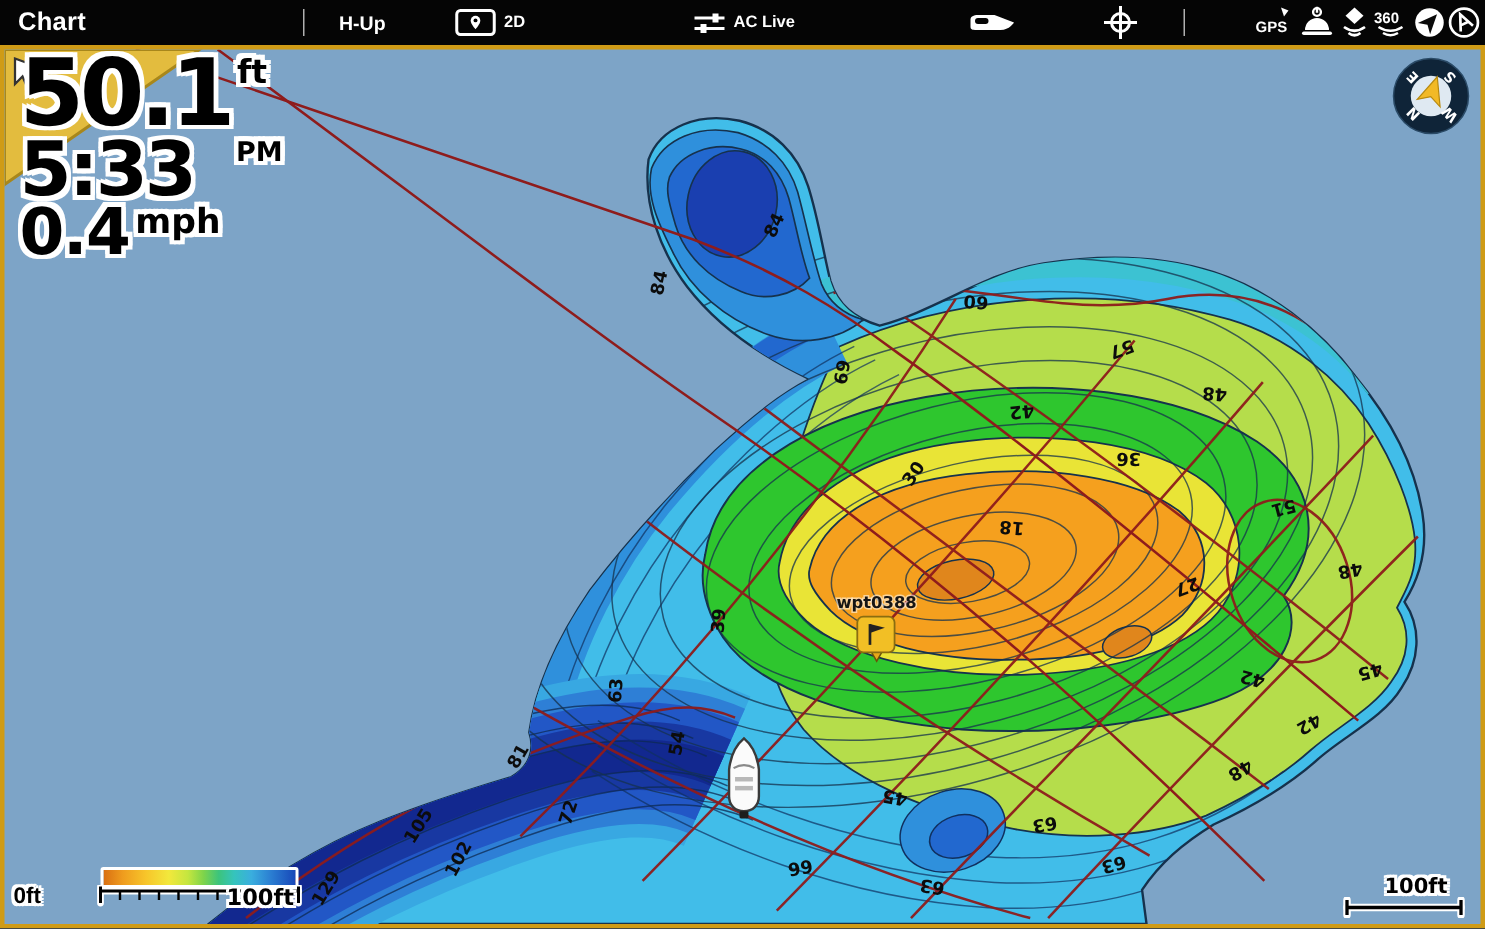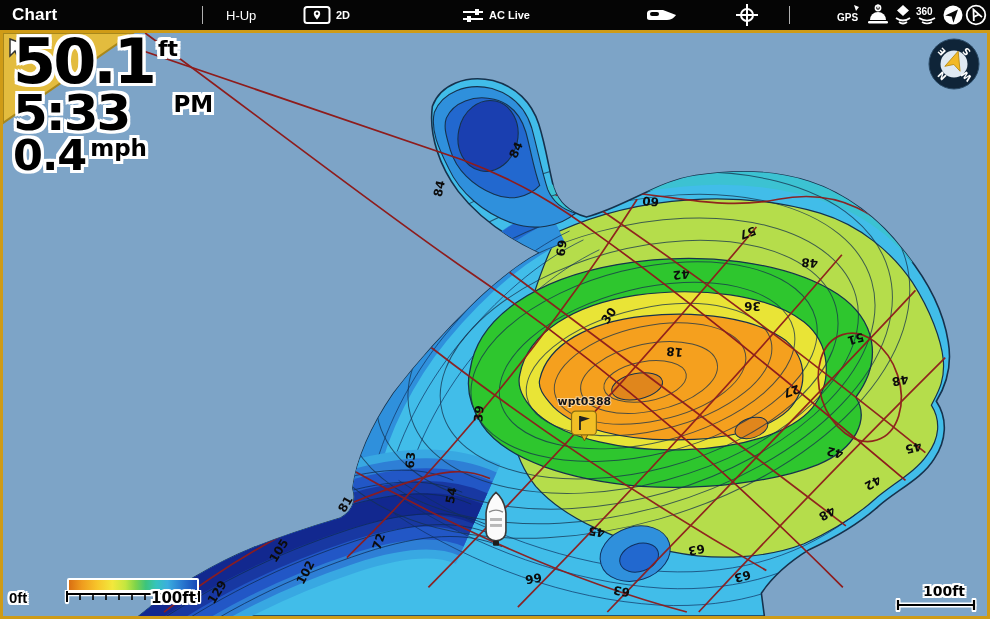--- a/index.html
+++ b/index.html
@@ -4,21 +4,21 @@
 <style>
   html,body{margin:0;padding:0;background:#222;}
   .screen{position:relative;width:990px;height:619px;background:#000;overflow:hidden;
           font-family:"Liberation Sans",sans-serif;}
   
   .topbar{position:absolute;left:0;top:0;width:990px;height:30px;background:#050505;}
   .topbar *{color:#fff;}
   .tb{position:absolute;top:0;height:30px;display:flex;align-items:center;gap:5px;}
   .tb-title{font-size:17px;font-weight:bold;letter-spacing:.2px;}
   .tb-div{position:absolute;top:6px;width:1px;height:18px;background:#cfcfcf;opacity:.85;}
-  .tb-label{font-size:13px;font-weight:normal;}
+  .tb-label{font-size:13px;font-weight:bold;}
   .tb-small{font-size:11px;font-weight:bold;}
   .icon{display:block;}
   
   .stage{position:absolute;left:0;top:30px;width:984px;height:583px;border:3px solid #cf9b16;
          background:#7da4c7;overflow:hidden;}
   #map{position:absolute;left:0;top:0;}
   .dlabel{font:bold 12px "DejaVu Sans",sans-serif;fill:#0c0c0c;text-anchor:middle;}
   .wlabel{font:bold 11px "DejaVu Sans",sans-serif;fill:#151515;paint-order:stroke;
           stroke:#ffffff;stroke-width:2px;stroke-opacity:.55;}
   
@@ -27,21 +27,21 @@
       3px -3px 0 #fff,3px 0 0 #fff,3px 3px 0 #fff,-2px -2px 0 #fff,2px 2px 0 #fff,
       2px -2px 0 #fff,-2px 2px 0 #fff;}
   .outl2{color:#000;font-weight:bold;
     text-shadow:-2px -2px 0 #fff,-2px 0 0 #fff,-2px 2px 0 #fff,0 -2px 0 #fff,0 2px 0 #fff,
       2px -2px 0 #fff,2px 0 0 #fff,2px 2px 0 #fff;}
   .readouts{position:absolute;left:10px;top:0;z-index:30;}
   .ro{display:flex;align-items:flex-start;line-height:.92;}
   .ro-depth .ro-val{font-size:62px;letter-spacing:-3px;}
   .ro-depth .ro-unit{font-size:22px;margin:6px 0 0 4px;}
   .ro-time .ro-val{font-size:50px;letter-spacing:-2px;}
-  .ro-time .ro-unit{font-size:23px;margin:4px 0 0 20px;padding-left:24px;}
+  .ro-time .ro-unit{font-size:18px;margin:4px 0 0 4px;padding-left:24px;}
   .ro-speed .ro-val{font-size:43px;letter-spacing:-1px;}
   .ro-speed .ro-unit{font-size:23px;margin:2px 0 0 4px;}
   .ro{font-family:"DejaVu Sans",sans-serif;}
   .cursorwrap{position:absolute;left:0;top:0;z-index:25;}
   .compass{position:absolute;right:6px;top:4px;z-index:30;}
   
   .depthscale{position:absolute;left:2px;bottom:2px;width:215px;height:38px;z-index:30;}
   .ds-bar{position:absolute;left:62px;top:2px;width:128px;height:10px;border:2px solid #fff;
     border-radius:2px;
     background:linear-gradient(90deg,#d96f12 0%,#ef9c1e 10%,#f7c52a 22%,#f2e83c 34%,

